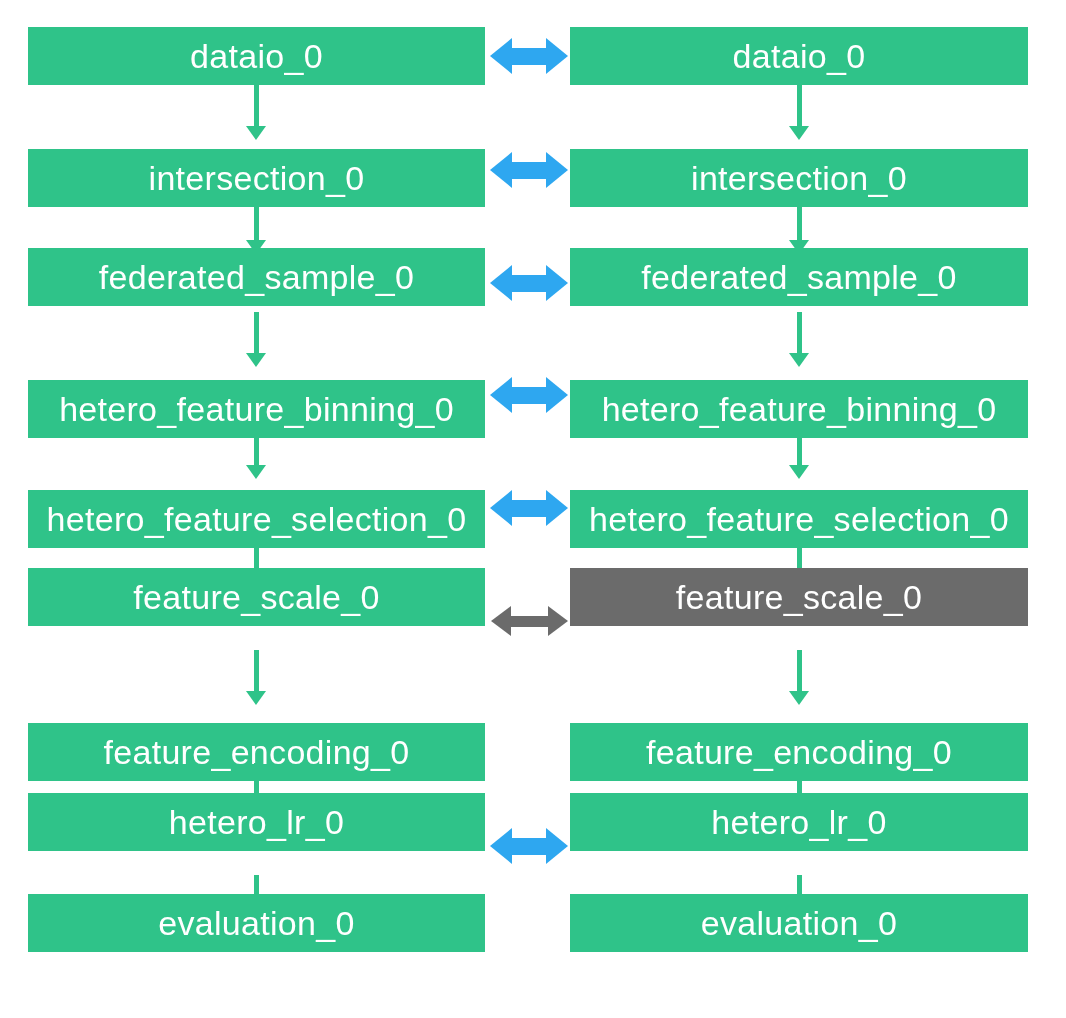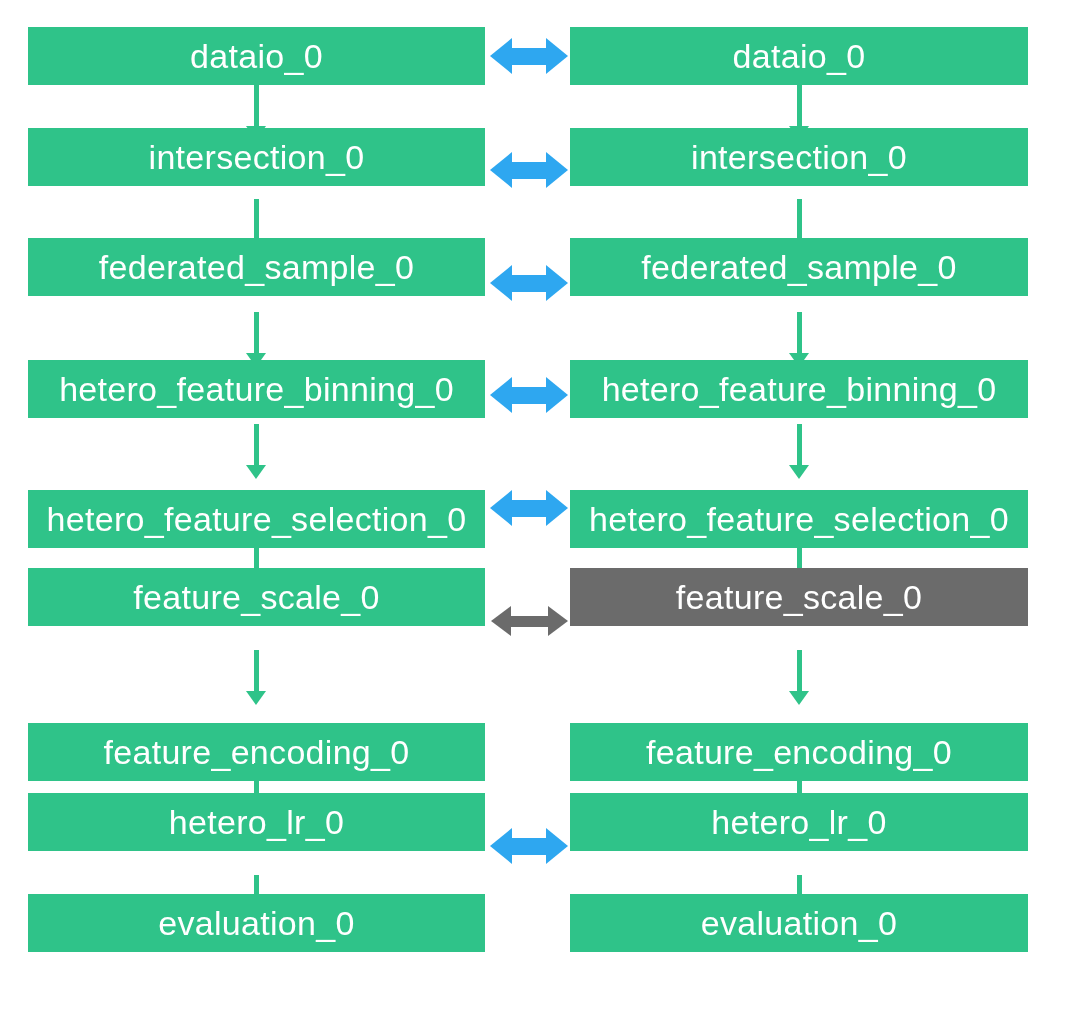--- a/index.html
+++ b/index.html
@@ -21,21 +21,21 @@
   .box{
     position:absolute;height:58px;
     display:flex;align-items:center;justify-content:center;
     font-size:34px;line-height:1;color:var(--node-text,#fff);
     letter-spacing:0.3px;white-space:nowrap;
   }
   .box.left{left:28px;width:457px;}
   .box.right{left:570px;width:458px;}
   .green{background:var(--node-green,#2fc389);}
   .gray{background:var(--node-gray,#6b6b6b);}
-  .r0{top:27px}.r1{top:128px}.r2{top:238px}.r3{top:360px}.r4{top:490px}
+  .r0{top:27px}.r1{top:149px}.r2{top:248px}.r3{top:380px}.r4{top:490px}
   .r5{top:568px}.r6{top:723px}.r7{top:793px}.r8{top:894px}
 
   
   .varrow{position:absolute;width:20px;height:56px;}
   .varrow::before{
     content:"";position:absolute;left:7.5px;top:0;width:5px;height:42px;
     background:var(--arrow-green,#2fc389);
   }
   .varrow::after{
     content:"";position:absolute;left:0;top:41px;width:0;height:0;

